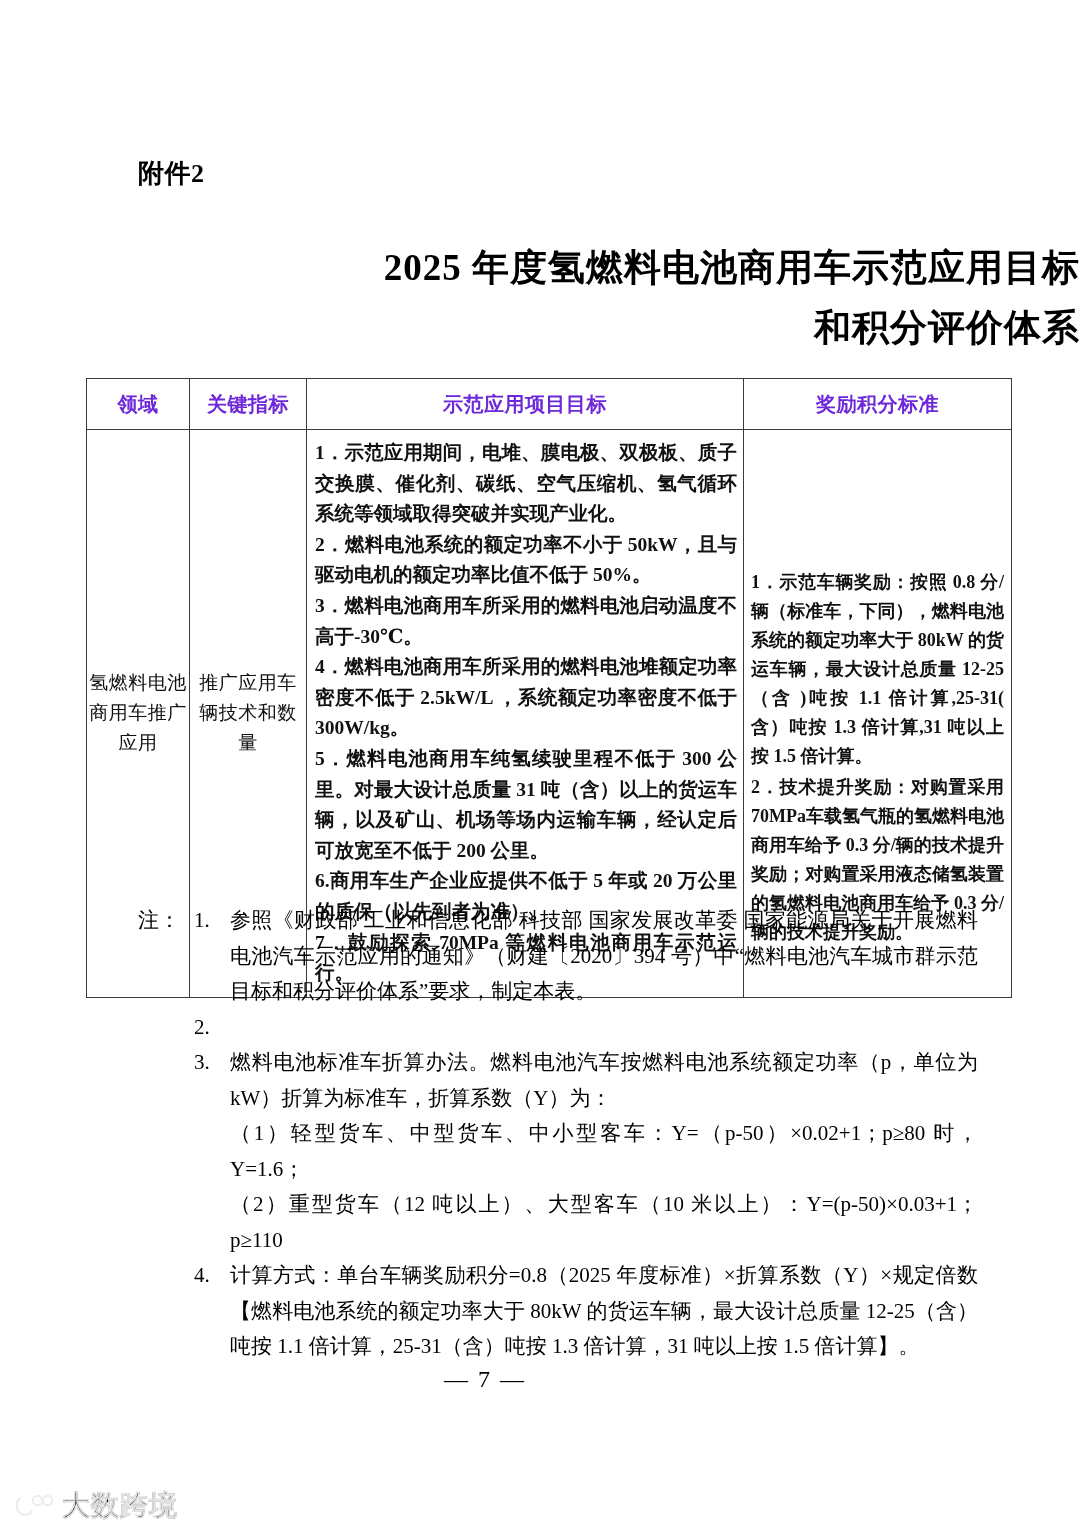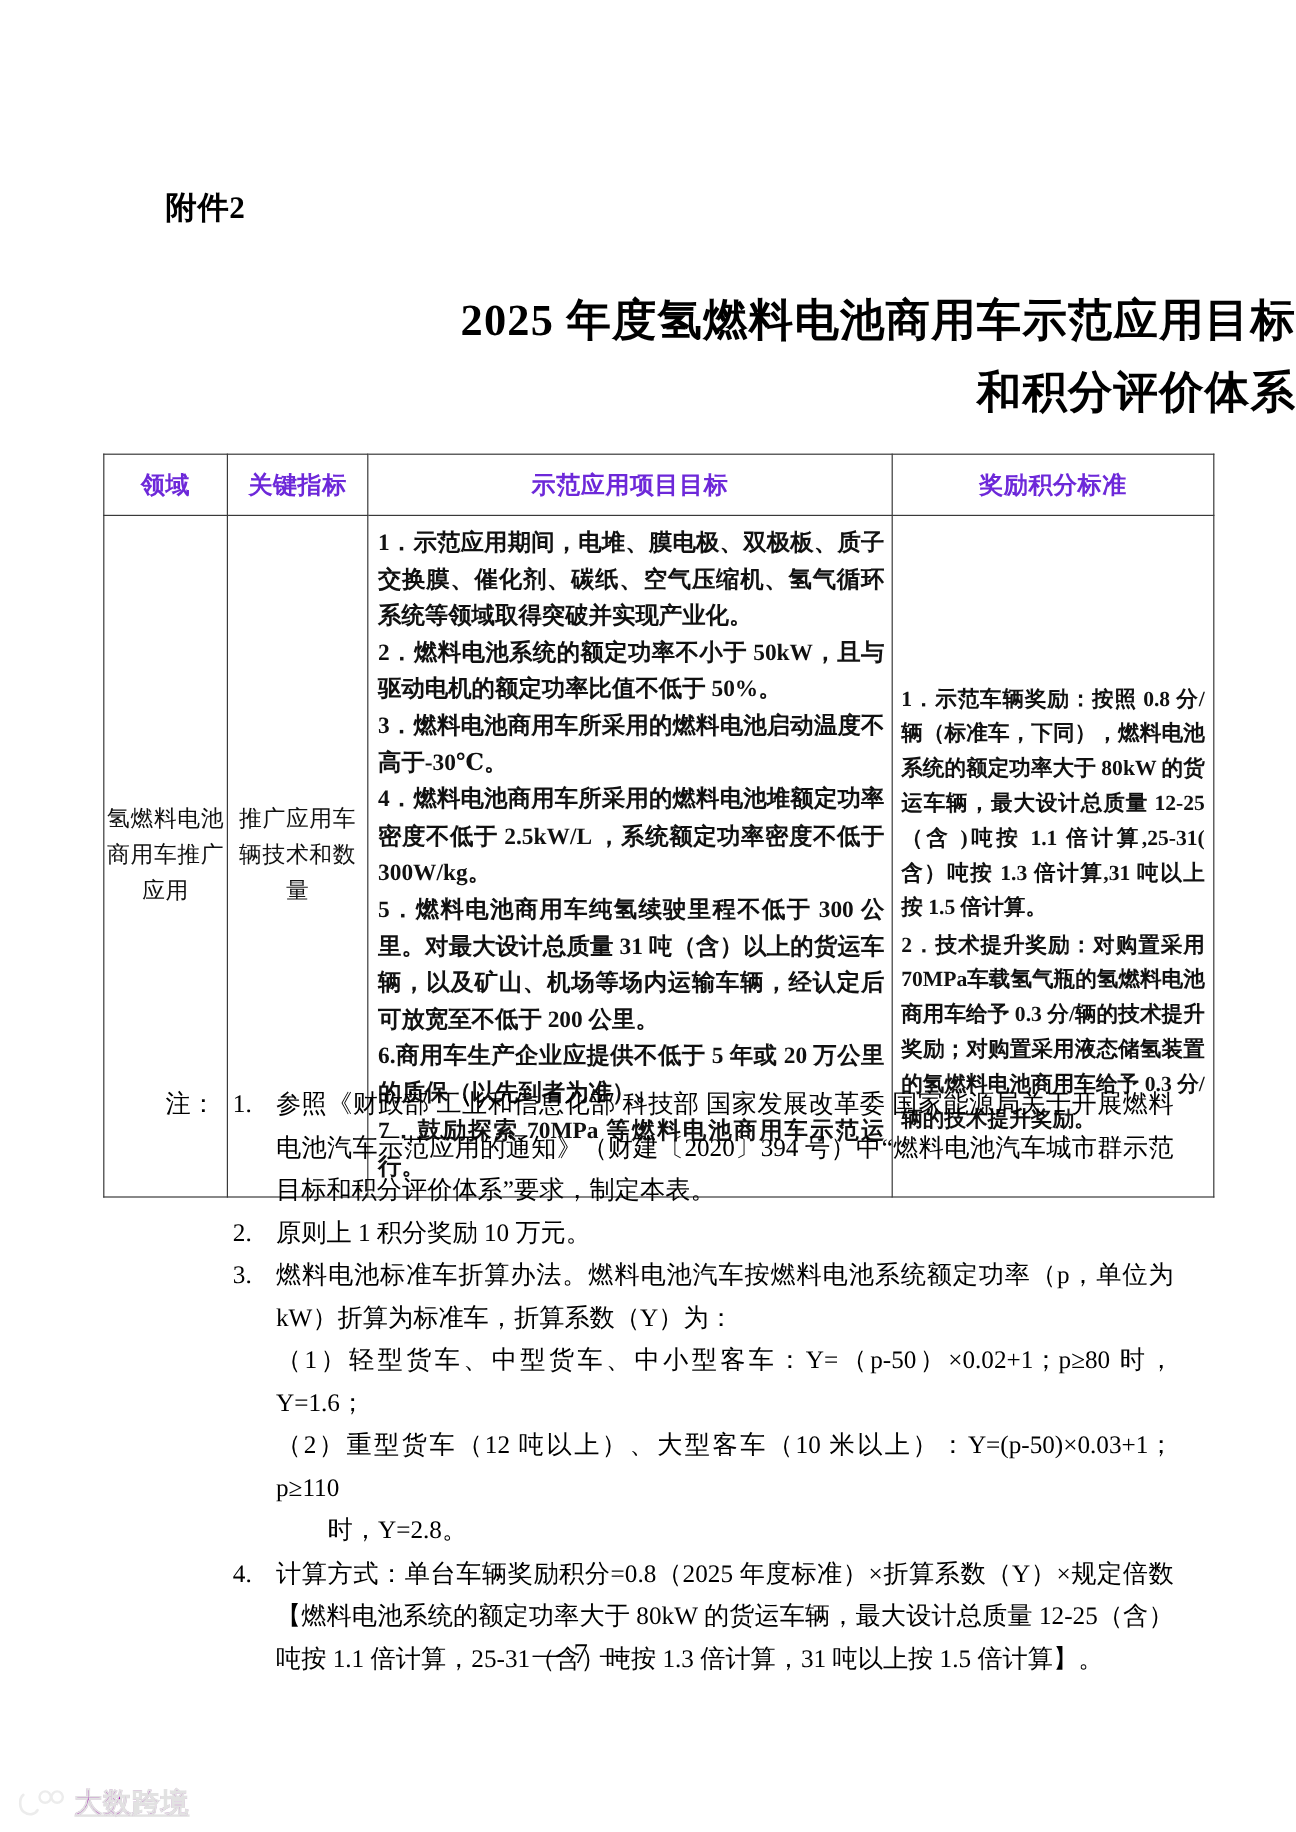--- a/index.html
+++ b/index.html
@@ -177,26 +177,25 @@
     align-items: center;
     gap: 8px;
     opacity: 1;
   }
   .wm-logo {
     width: 40px;
     height: 26px;
     display: block;
   }
   .wm-text {
-    font-size: 23px;
-    font-weight: 700;
-    color: #a21caf;
+    font-size: 28px;
+    font-weight: 700;
+    color: #000000;
     font-family: "Liberation Sans", "DejaVu Sans", sans-serif;
     letter-spacing: 1px;
-    text-decoration: underline;
     -webkit-text-stroke: 0.6px #e2e2e2;
   }
 </style>
 </head>
 <body>
 
 <div class="page">
 
   <div class="attach-label">附件2</div>
 
@@ -251,31 +250,29 @@
 
     <div class="note-row">
       <span class="note-lead note-lead-zhu">注：</span>
       <span class="note-lead note-lead-num">1.</span>
       <span class="note-body">参照《财政部 工业和信息化部 科技部 国家发展改革委 国家能源局关于开展燃料电池汽车示范应用的通知》（财建〔2020〕394 号）中“燃料电池汽车城市群示范目标和积分评价体系”要求，制定本表。</span>
     </div>
 
     <div class="note-row">
       <span class="note-lead note-lead-zhu"></span>
       <span class="note-lead note-lead-num">2.</span>
-      <span class="note-body">原则上 1 积分奖励 10 万元。</span>
     </div>
 
     <div class="note-row">
       <span class="note-lead note-lead-zhu"></span>
       <span class="note-lead note-lead-num">3.</span>
       <span class="note-body">燃料电池标准车折算办法。燃料电池汽车按燃料电池系统额定功率（p，单位为 kW）折算为标准车，折算系数（Y）为：</span>
     </div>
     <div class="note-indent">（1）轻型货车、中型货车、中小型客车：Y=（p-50）×0.02+1；p≥80 时，Y=1.6；</div>
     <div class="note-indent">（2）重型货车（12 吨以上）、大型客车（10 米以上）：Y=(p-50)×0.03+1；p≥110</div>
-    <div class="note-indent note-indent-deep">时，Y=2.8。</div>
 
     <div class="note-row">
       <span class="note-lead note-lead-zhu"></span>
       <span class="note-lead note-lead-num">4.</span>
       <span class="note-body">计算方式：单台车辆奖励积分=0.8（2025 年度标准）×折算系数（Y）×规定倍数【燃料电池系统的额定功率大于 80kW 的货运车辆，最大设计总质量 12-25（含）吨按 1.1 倍计算，25-31（含）吨按 1.3 倍计算，31 吨以上按 1.5 倍计算】。</span>
     </div>
 
   </div>
 
   <div class="page-number">— 7 —</div>

